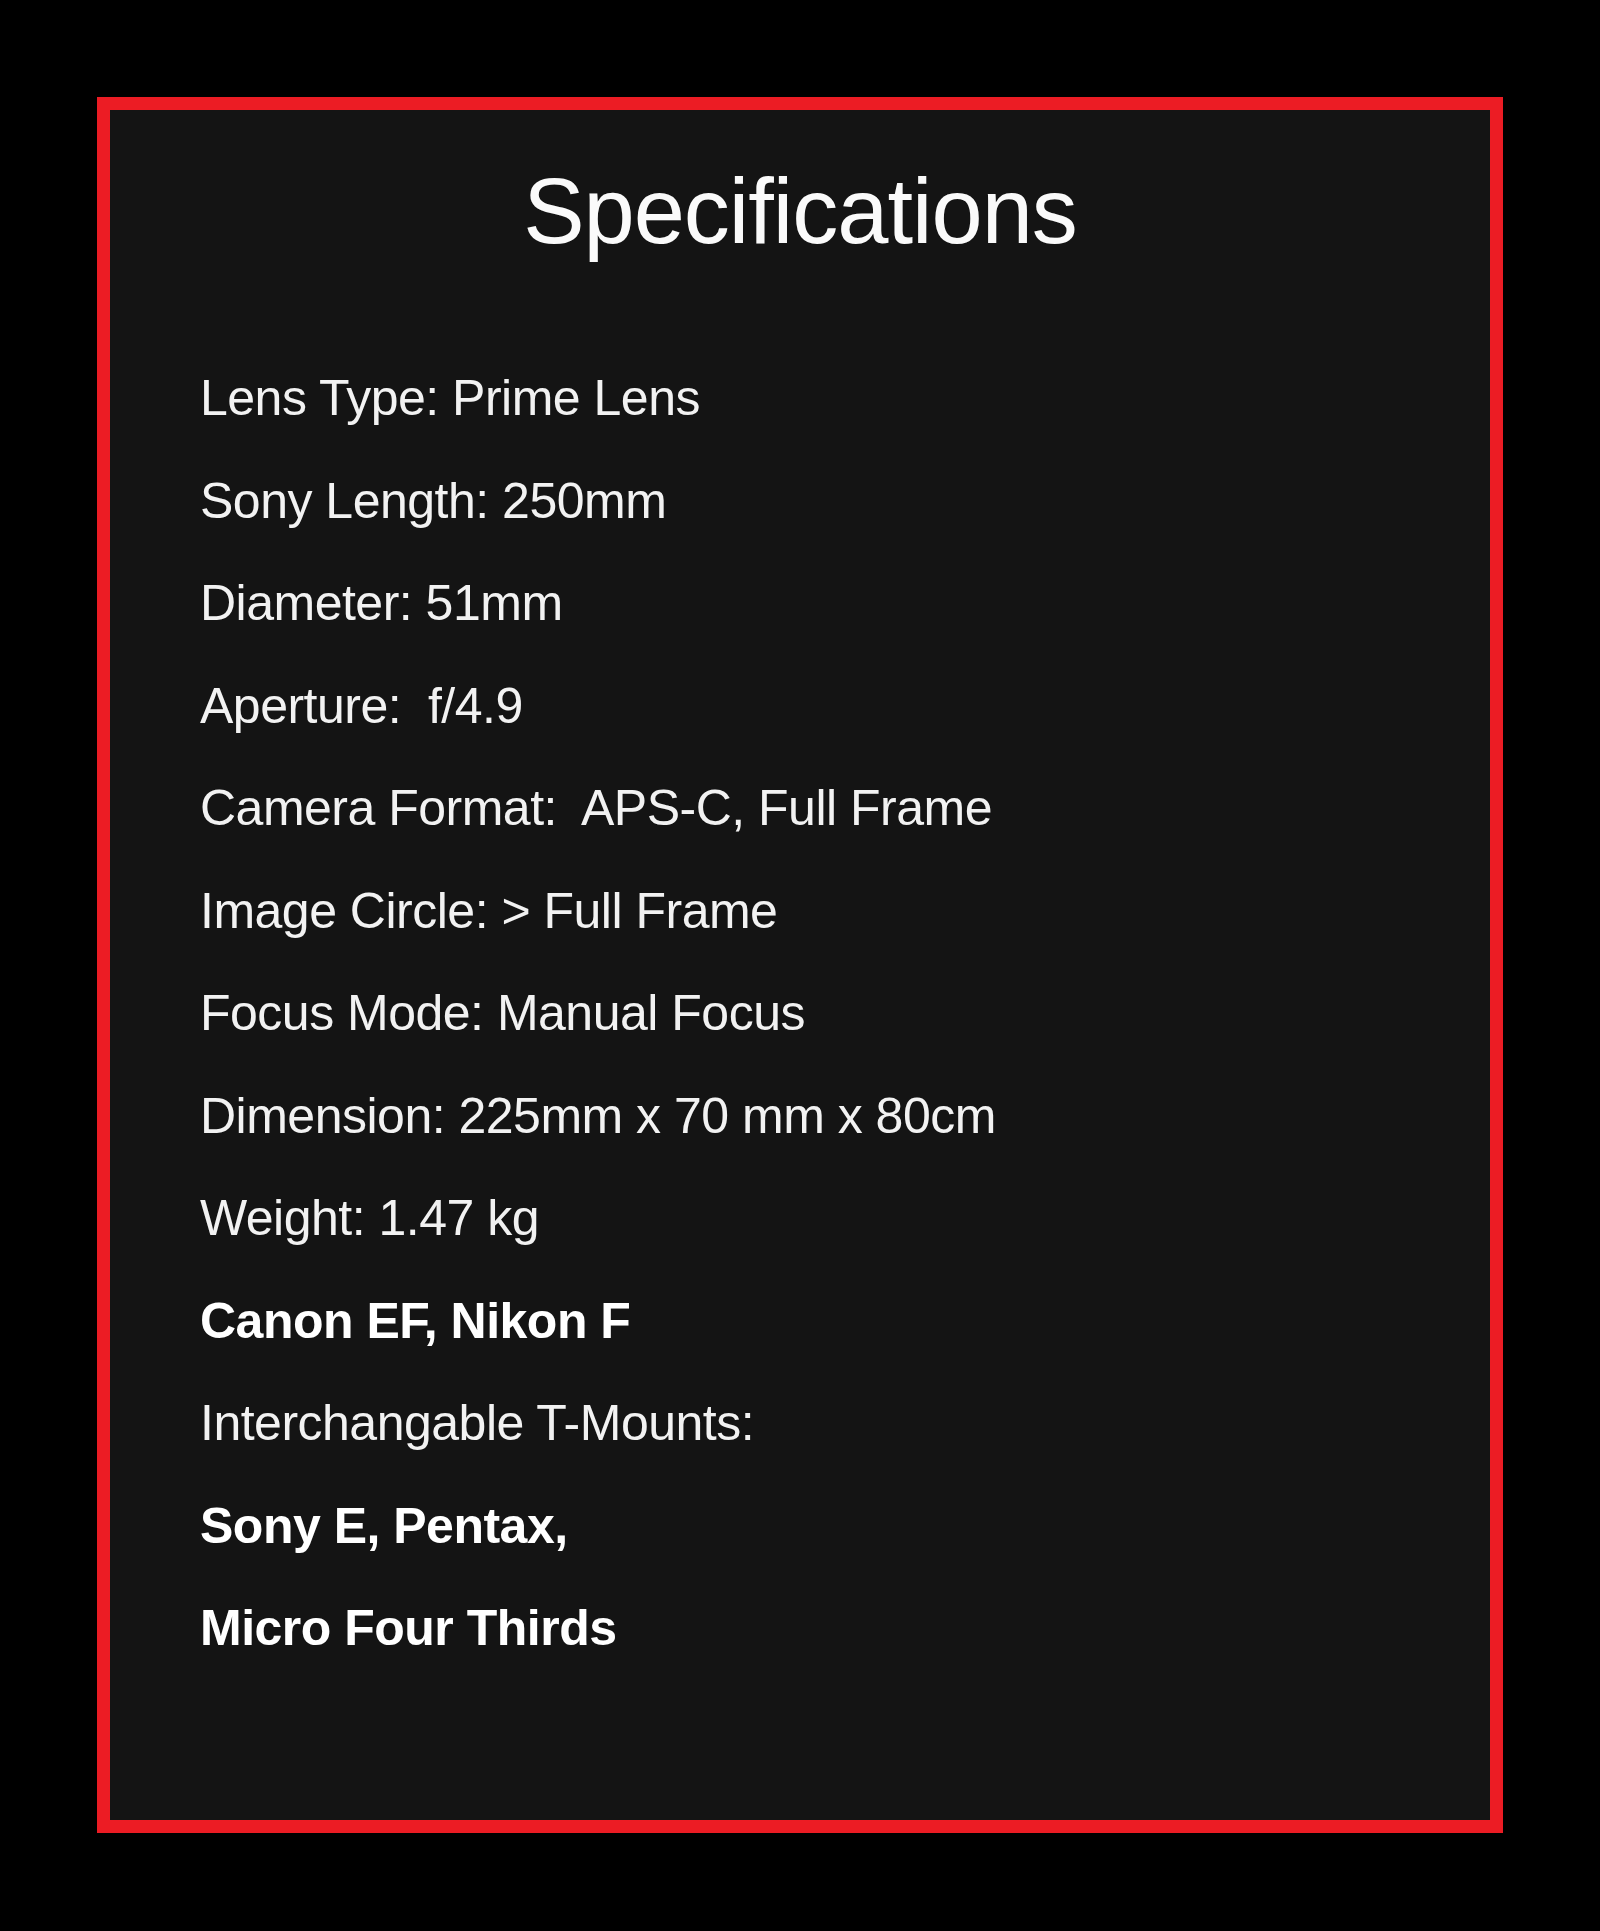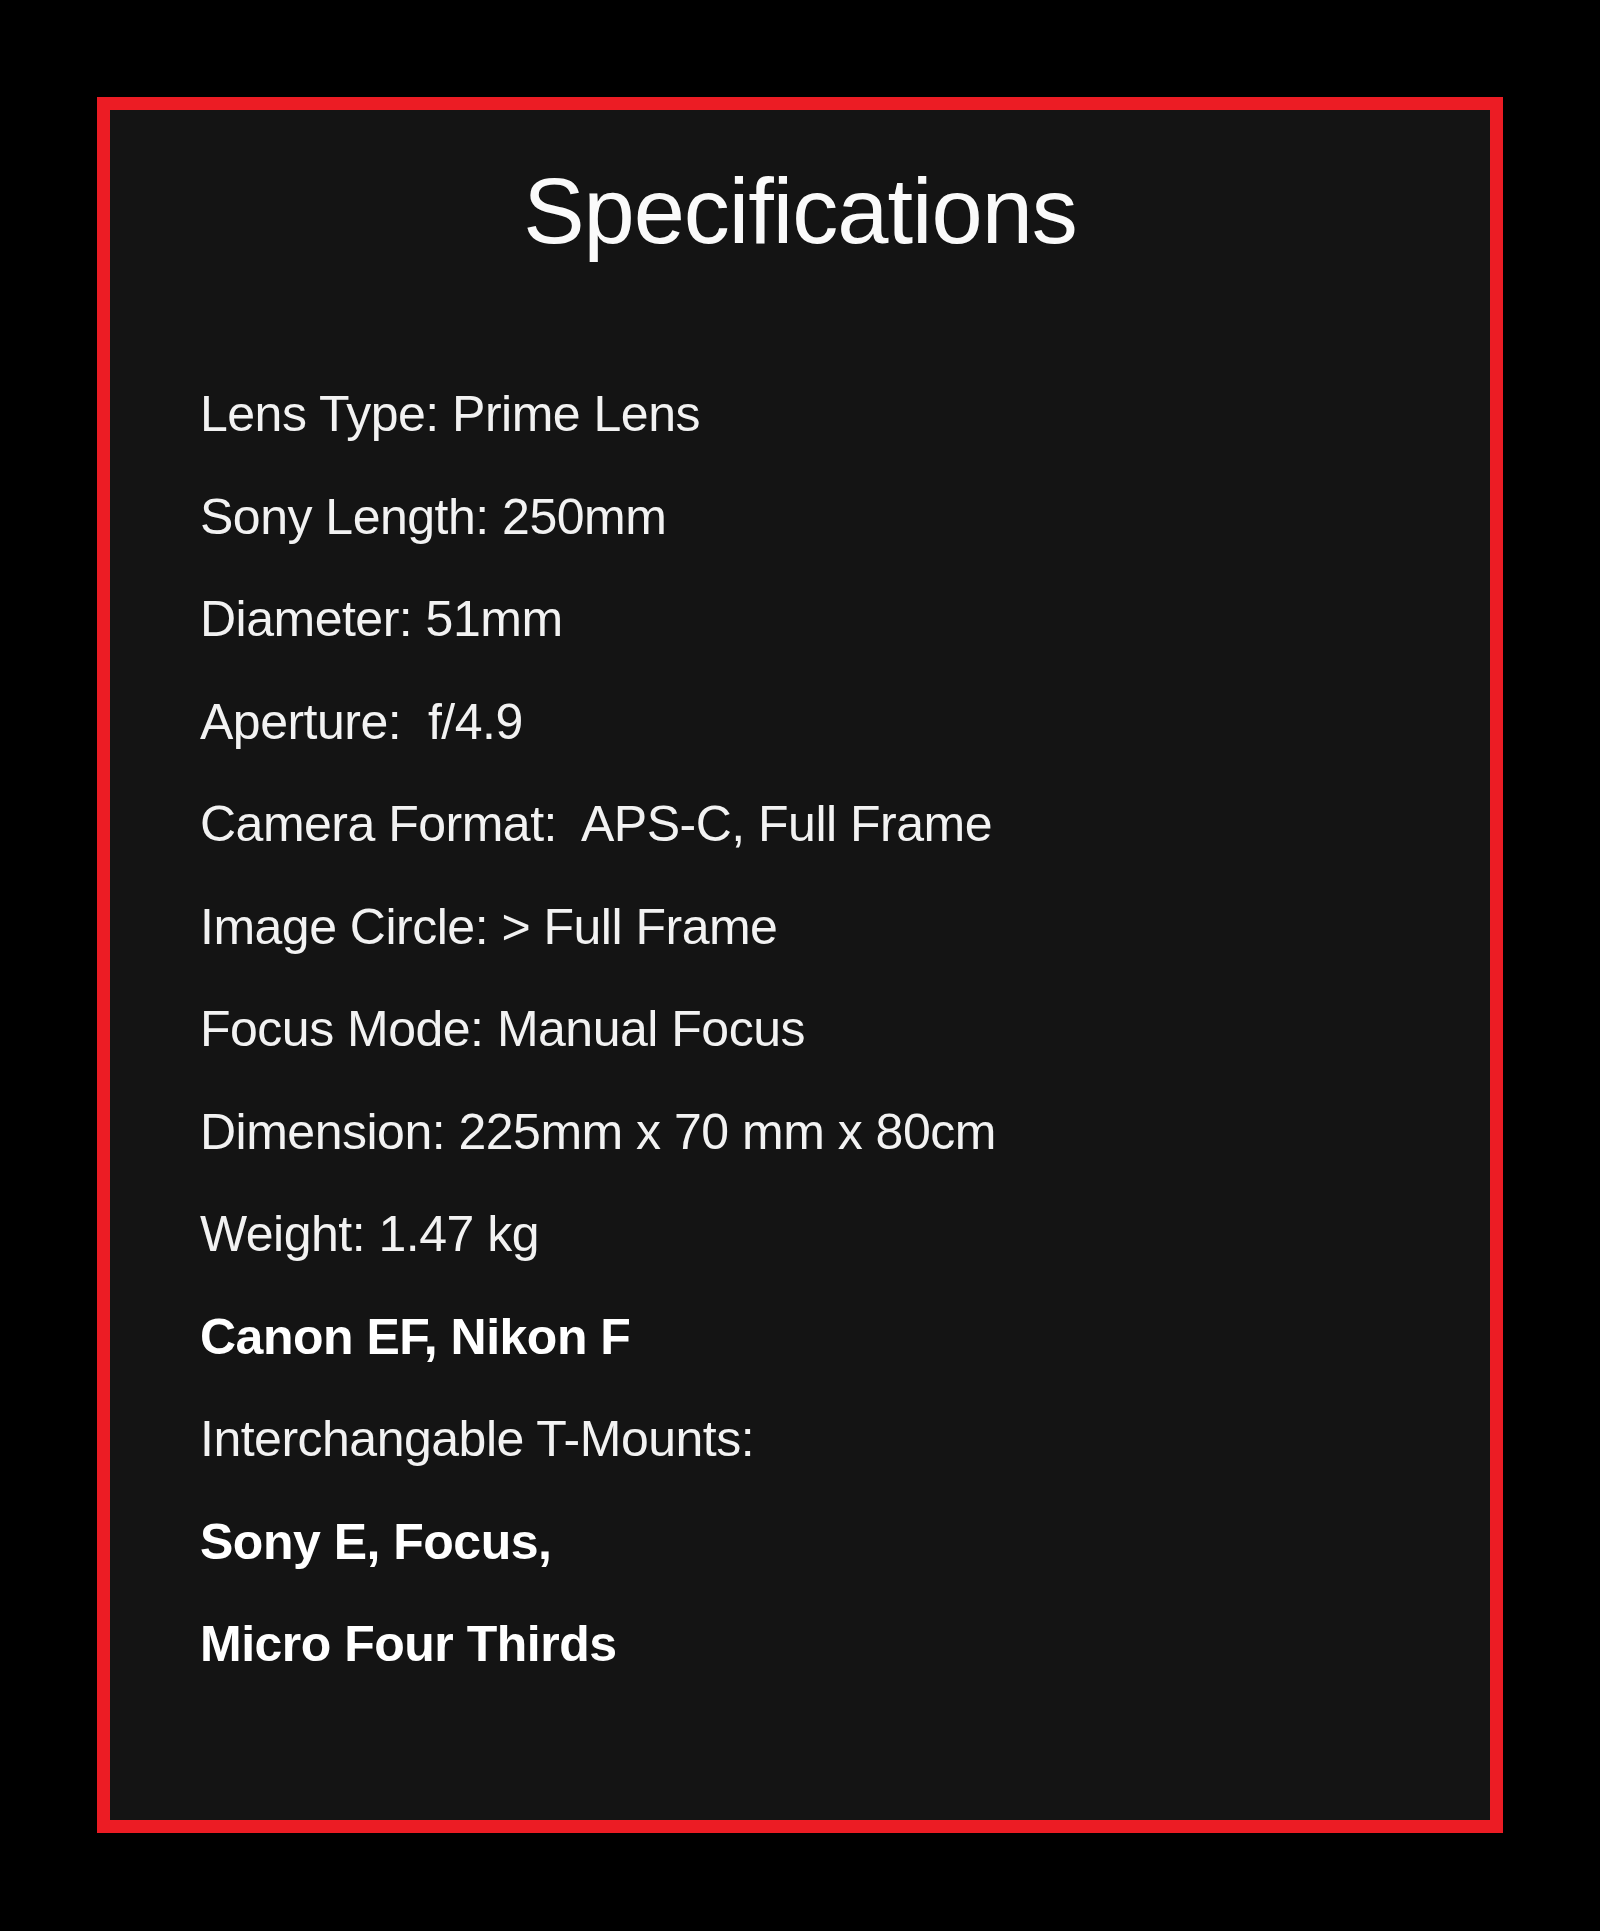--- a/index.html
+++ b/index.html
@@ -33,21 +33,21 @@
     text-align: center;
     font-size: 92px;
     font-weight: 300;
     letter-spacing: -1px;
     color: var(--title-color, #fafafa);
     line-height: 1;
   }
   .specs {
     position: absolute;
     left: 90px;
-    top: 253px;
+    top: 237px;
   }
   .spec-row {
     height: 102.5px;
     display: flex;
     align-items: center;
     font-size: 50px;
     font-weight: 400;
     letter-spacing: -0.5px;
     color: var(--text-color, #f2f2f2);
     white-space: pre;
@@ -69,16 +69,16 @@
     <div class="spec-row">Sony Length: 250mm</div>
     <div class="spec-row">Diameter: 51mm</div>
     <div class="spec-row">Aperture:  f/4.9</div>
     <div class="spec-row">Camera Format:  APS-C, Full Frame</div>
     <div class="spec-row">Image Circle: &gt; Full Frame</div>
     <div class="spec-row">Focus Mode: Manual Focus</div>
     <div class="spec-row">Dimension: 225mm x 70 mm x 80cm</div>
     <div class="spec-row">Weight: 1.47 kg</div>
     <div class="spec-row bold">Canon EF, Nikon F</div>
     <div class="spec-row">Interchangable T-Mounts:</div>
-    <div class="spec-row bold">Sony E, Focus,</div>
+    <div class="spec-row bold">Sony E, Pentax,</div>
     <div class="spec-row bold">Micro Four Thirds</div>
   </div>
 </div>
 
 </body></html>

